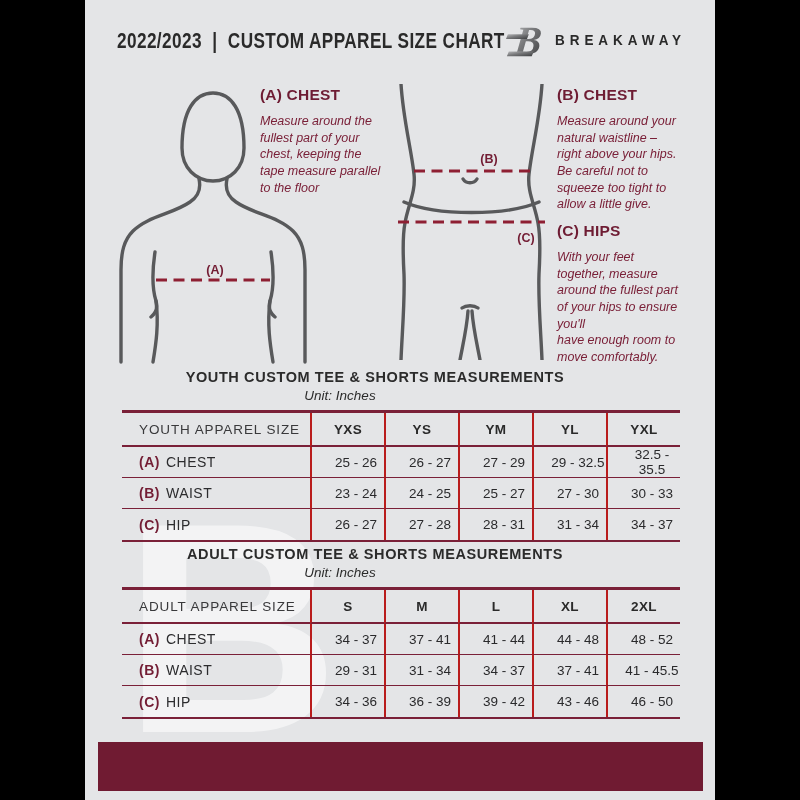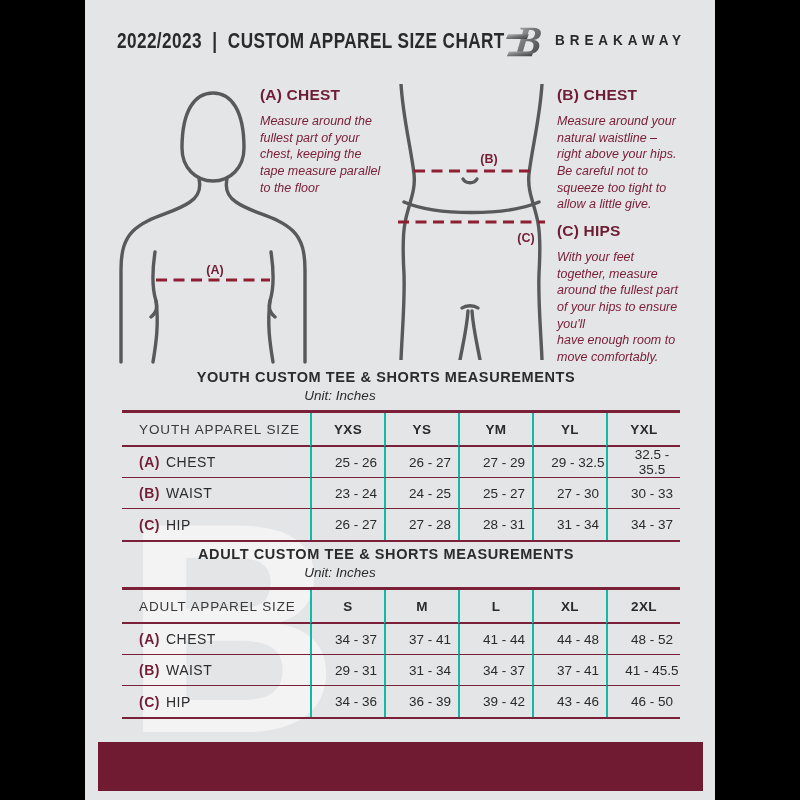--- a/index.html
+++ b/index.html
@@ -48,37 +48,37 @@
   .instr .h {
     font-size:15.5px; font-weight:bold; color:#6e1c33; letter-spacing:0.2px;
   }
   .instr .p {
     margin-top:9px; font-size:12.5px; font-style:italic; color:#7a2038;
     line-height:1.33; white-space:pre-line;
   }
   
   .sec-title {
     position:absolute; left:0; width:580px; text-align:center; z-index:1;
-    font-size:14.5px; font-weight:bold; color:#2b2b2b; letter-spacing:0.6px;margin-left:11px;
+    font-size:14.5px; font-weight:bold; color:#2b2b2b; letter-spacing:0.6px;
   }
   .sec-unit {
     position:absolute; left:0; width:510px; text-align:center; z-index:1;
     font-size:13.5px; font-style:italic; color:#2b2b2b;
   }
   
   .sizetable {
     position:absolute; left:37px; width:558px; z-index:1;
     display:grid;
     grid-template-columns:188px 74px 74px 74px 74px 74px;
     grid-template-rows:34px 31px 31px 31px;
     border-top:3px solid #7a2038;
     border-bottom:2px solid #7a2038;
   }
   .sizetable > div { display:flex; align-items:center; justify-content:center;text-align:center; }
-  .sizetable .vl { border-left:2px solid #14b8a6; }
+  .sizetable .vl { border-left:2px solid #b91c1c; }
   .sizetable .hb { border-bottom:2px solid #7a2038; }   
   .sizetable .rb { border-bottom:1.5px solid #7a2038; } 
   .cell-sizehdr {
     justify-content:flex-start !important; padding-left:17px;
     font-size:13.5px; color:#39393b; letter-spacing:0.9px;
   }
   .cell-size { font-size:13.5px; font-weight:bold; color:#2a2a2a; letter-spacing:0.4px; }
   .cell-label {
     justify-content:flex-start !important; padding-left:17px;
     font-size:14px; color:#2c2c2e; letter-spacing:0.5px;

